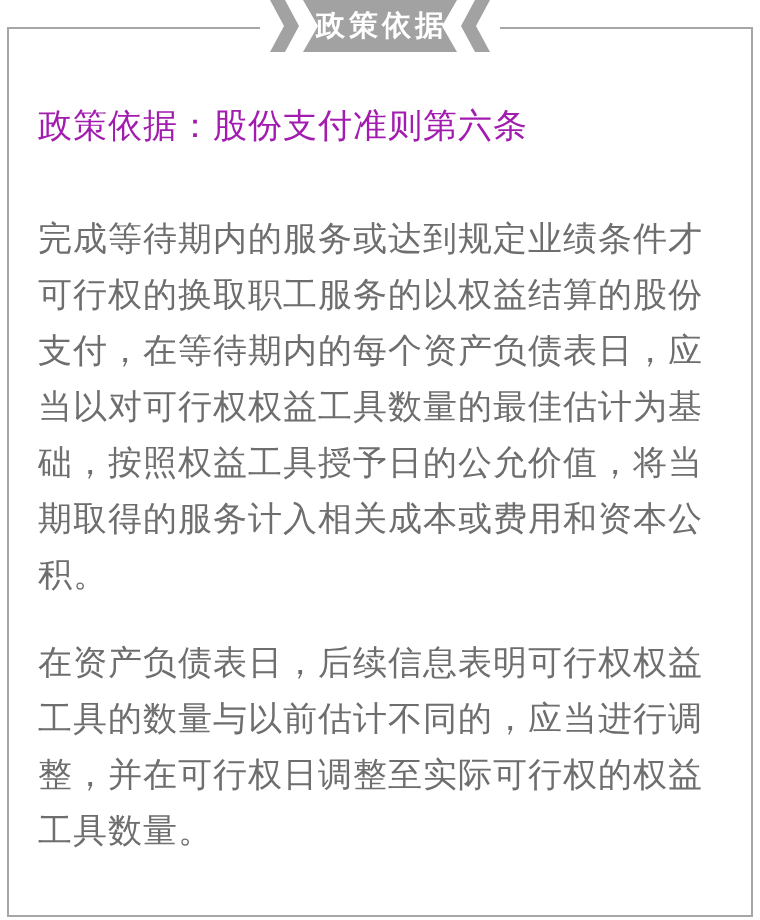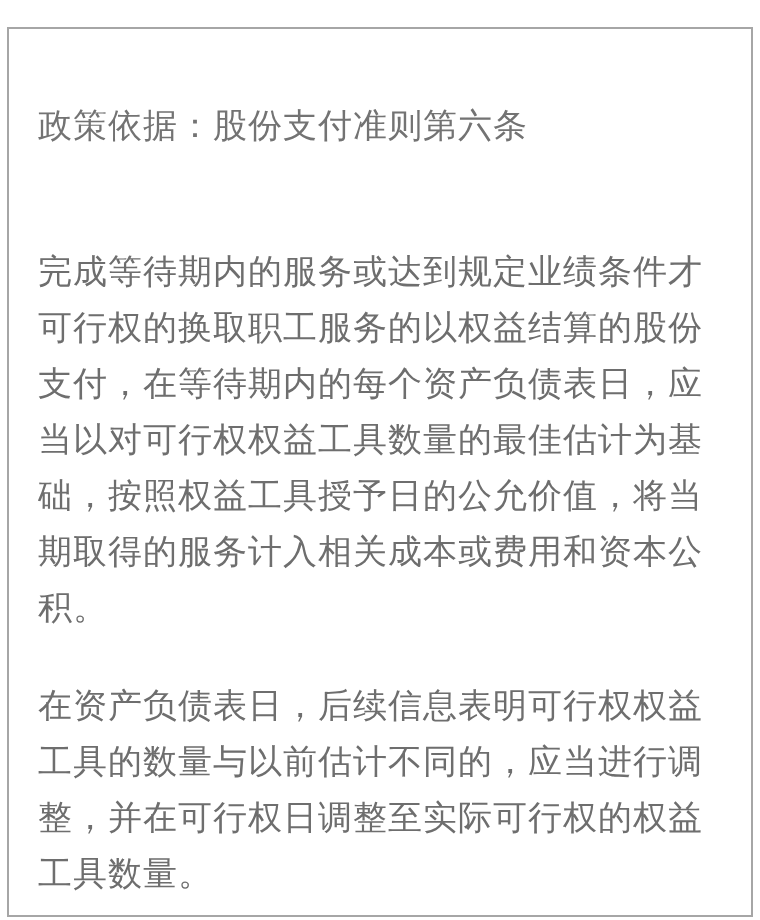--- a/index.html
+++ b/index.html
@@ -58,55 +58,65 @@
     white-space: nowrap;
   }
   .heading {
     position: absolute;
     left: 38px;
     top: 97px;
     width: 700px;
     font-size: 34px;
     line-height: 56px;
     letter-spacing: 1px;
-    color: #737373;
+    color: #a21caf;
     white-space: pre-line;
   }
   .para {
     position: absolute;
     left: 38px;
     width: 700px;
     font-size: 34px;
     line-height: 56px;
     letter-spacing: 1px;
     color: #6e6e6e;
     white-space: pre-line;
   }
-  .para-1 { top: 210px; margin-top: 33px; }
-  .para-2 { top: 677px; }
+  .para-1 { top: 210px; }
+  .para-2 { top: 634px; }
   .watermark {
     position: absolute;
     right: 12px;
     top: 874px;
     font-size: 23px;
     line-height: 28px;
     font-weight: bold;
     letter-spacing: 1px;
     color: #9b9b9b;
     text-shadow: -1px -1px 0 #ffffff, 1px 1px 0 rgba(105,105,105,0.75);
     white-space: nowrap;
   }
 </style>
 </head>
 <body>
 
 <div class="page">
 
   <div class="frame"></div>
 
+  <div class="banner">
+    <svg width="760" height="52" viewBox="0 0 760 52">
+
+      <rect x="260" y="0" width="240" height="52" fill="#ffffff"></rect>
+      <polygon points="270,0 285,0 299,26 285,52 270,52 284,26" fill="#a2a2a2"></polygon>
+      <polygon points="303,0 457,0 442,26 457,52 303,52 318,26" fill="#a2a2a2"></polygon>
+      <polygon points="475,0 490,0 476,26 490,52 475,52 461,26" fill="#a2a2a2"></polygon>
+    </svg>
+    <div class="banner-title">政策依据</div>
+  </div>
 
   <div class="heading">政策依据：股份支付准则第六条</div>
 
   <div class="para para-1">完成等待期内的服务或达到规定业绩条件才
 可行权的换取职工服务的以权益结算的股份
 支付，在等待期内的每个资产负债表日，应
 当以对可行权权益工具数量的最佳估计为基
 础，按照权益工具授予日的公允价值，将当
 期取得的服务计入相关成本或费用和资本公
 积。</div>

